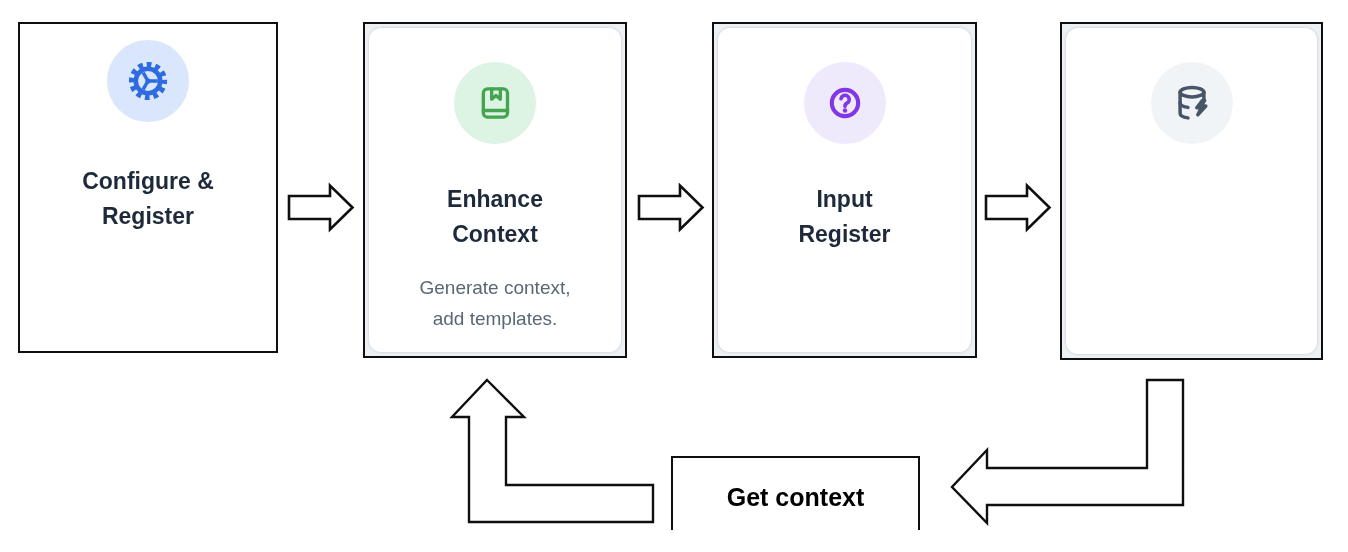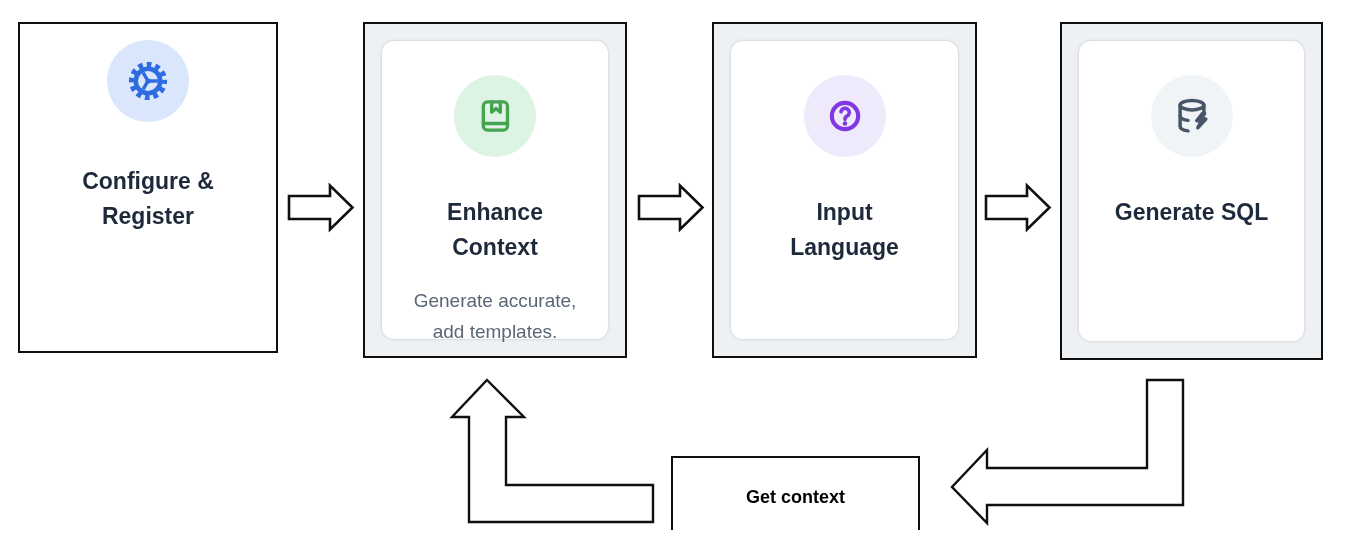--- a/index.html
+++ b/index.html
@@ -4,21 +4,21 @@
 <style>
   html,body{margin:0;padding:0;background:#fff;}
   .stage{
     position:relative;width:1348px;height:530px;background:var(--background,#fff);
     font-family:"Liberation Sans","DejaVu Sans",sans-serif;overflow:hidden;
   }
   
   .card{
     position:absolute;box-sizing:border-box;
     border:2px solid var(--card-border,#0f0f0f);
-    background:#eef1f4;padding:17px;
+    background:#eef1f4;padding:4px;
   }
   .card.flush{padding:0;background:#fff;}
   .card-inner{
     box-sizing:border-box;width:100%;height:100%;
     background:#fff;border-radius:12px;
     box-shadow:0 0 3px rgba(70,80,95,.28);
     display:flex;flex-direction:column;align-items:center;
     padding-top:34px;text-align:center;
   }
   .card.flush .card-inner{border-radius:0;box-shadow:none;padding-top:16px;}
@@ -53,21 +53,21 @@
   .pos-a3{left:985px;top:184px;}
   .pos-loop-up{left:451px;top:379px;}
   .pos-loop-left{left:950px;top:378px;}
   .pos-loop-up polygon,.pos-loop-left polygon{stroke-width:2.4;}
   
   .loop-box{
     position:absolute;left:671px;top:456px;width:249px;height:83px;
     box-sizing:border-box;border:2.5px solid var(--arrow-outline,#0f0f0f);
     background:#fff;display:flex;align-items:center;justify-content:center;
   }
-  .loop-box span{font-size:18px;font-weight:bold;color:#000;}
+  .loop-box span{font-size:25px;font-weight:bold;color:#000;}
 </style>
 </head>
 <body>
 
 <div class="stage">
 
   <div class="card flush pos-c1" style="--icon-bg: #d9e6fb; --icon-color: #2e6ae0;">
     <div class="card-inner">
       <div class="icon-circle">
         <svg width="42" height="42" viewBox="0 0 24 24" fill="none" stroke="currentColor">
@@ -88,51 +88,50 @@
     <div class="card-inner">
       <div class="icon-circle">
         <svg width="40" height="40" viewBox="0 0 24 24" fill="none" stroke="currentColor" stroke-width="2" stroke-linecap="round" stroke-linejoin="round">
           <rect x="5" y="3.5" width="14.5" height="17" rx="2.5"></rect>
           <path d="M10 3.5v6.2l2.6-2.2 2.6 2.2V3.5"></path>
           <path d="M5 16.5h14.5"></path>
         </svg>
       </div>
       <div class="card-title">Enhance
 Context</div>
-      <div class="card-desc">Generate accurate,
+      <div class="card-desc">Generate context,
 add templates.</div>
     </div>
   </div>
 
   <div class="card pos-c3" style="--icon-bg: #efe9fc; --icon-color: #8137e3;">
     <div class="card-inner">
       <div class="icon-circle">
         <svg width="40" height="40" viewBox="0 0 24 24" fill="none" stroke="currentColor">
           <circle cx="12" cy="12" r="7.9" stroke-width="2.5"></circle>
           <path d="M9.6 9.4a2.5 2.5 0 1 1 3.6 2.7c-.9.45-1.2 1-1.2 1.9" stroke-width="2.2" stroke-linecap="round"></path>
           <circle cx="12" cy="16.5" r="1.35" fill="currentColor" stroke="none"></circle>
         </svg>
       </div>
       <div class="card-title">Input
-Language</div>
+Register</div>
     </div>
   </div>
 
   <div class="card pos-c4" style="--icon-bg: #f1f4f6; --icon-color: #475569;">
     <div class="card-inner">
       <div class="icon-circle">
         <svg width="42" height="42" viewBox="0 0 24 24" fill="none" stroke="currentColor" stroke-width="2" stroke-linecap="round" stroke-linejoin="round">
           <ellipse cx="12" cy="5.8" rx="6.8" ry="2.7"></ellipse>
           <path d="M5.2 5.8v12c0 1.25 1.9 2.3 4.5 2.7"></path>
           <path d="M5.2 11.8c0 1.25 1.9 2.3 4.5 2.7"></path>
           <path d="M18.8 5.8v3.6"></path>
           <path d="M17.9 10.6l-3.2 4.1h2.7l-2.1 4 4.6-5h-2.7l2-3.1z"></path>
         </svg>
       </div>
-      <div class="card-title">Generate SQL</div>
     </div>
   </div>
 
   <svg class="arrow-svg pos-a1" width="66" height="47" viewBox="0 0 66 47">
     <polygon points="1,12 42,12 42,1.5 64.5,23.5 42,45.5 42,35 1,35"></polygon>
   </svg>
   <svg class="arrow-svg pos-a2" width="66" height="47" viewBox="0 0 66 47">
     <polygon points="1,12 42,12 42,1.5 64.5,23.5 42,45.5 42,35 1,35"></polygon>
   </svg>
   <svg class="arrow-svg pos-a3" width="66" height="47" viewBox="0 0 66 47">

